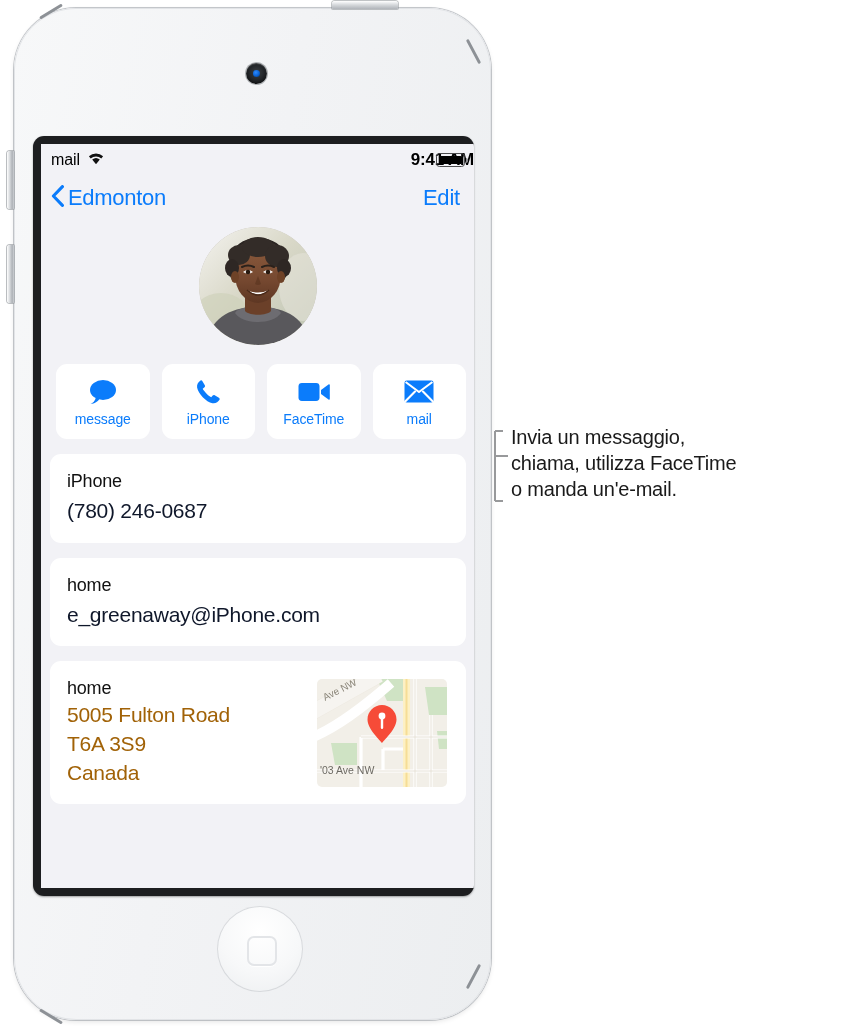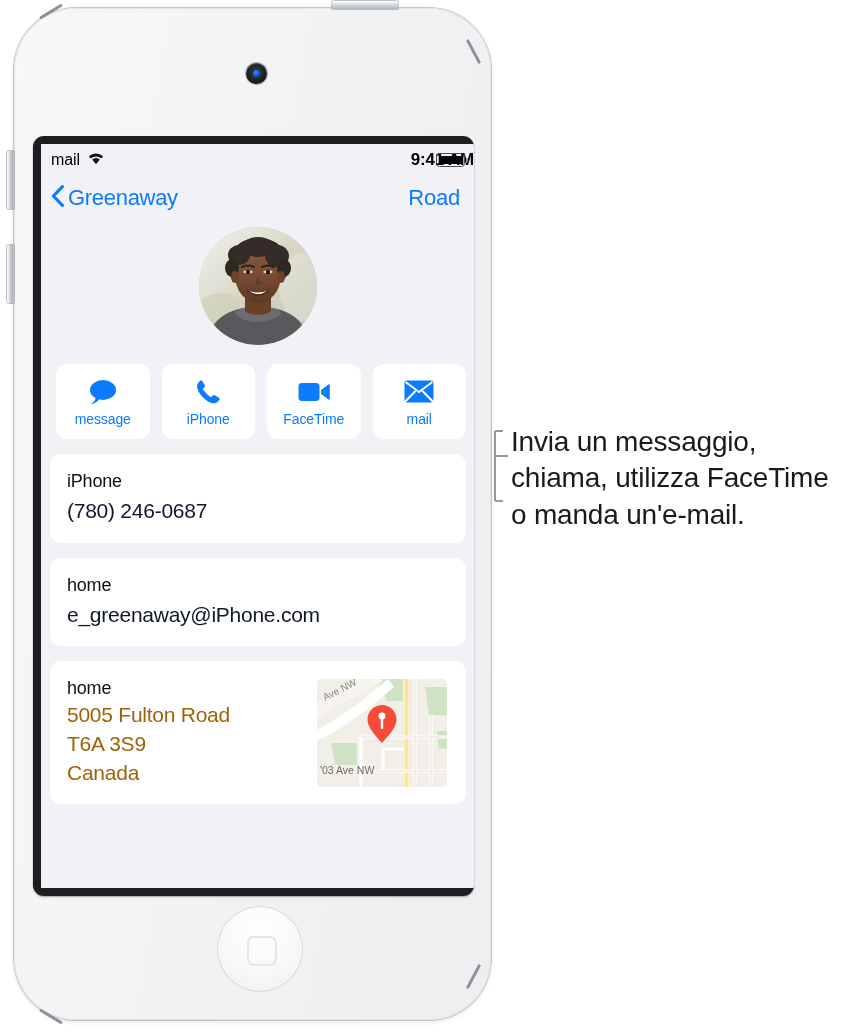--- a/index.html
+++ b/index.html
@@ -316,21 +316,21 @@
     display: flex;
     align-items: flex-start;
   }
   .bracket {
     width: 18px;
     height: 72px;
     flex: none;
     margin-top: 6px;
   }
   .callout-text {
-    font-size: 28px;
+    font-size: 20px;
     line-height: 1.3;
     color: #1a1a1a;
     letter-spacing: -0.2px;
     margin-left: 1px;
     white-space: pre-line;
   }
 </style>
 </head>
 <body>
 
@@ -368,23 +368,23 @@
         </div>
       </div>
 
       <div class="navbar">
         <div class="nav-back">
           <span class="chev">
             <svg width="13" height="22" viewBox="0 0 13 22">
               <path d="M11.4 1.6 L2.4 11 L11.4 20.4" fill="none" stroke="#0b7cfb" stroke-width="3.1" stroke-linecap="round" stroke-linejoin="round"></path>
             </svg>
           </span>
-          <span>Greenaway</span>
-        </div>
-        <div class="nav-edit">Road</div>
+          <span>Edmonton</span>
+        </div>
+        <div class="nav-edit">Edit</div>
       </div>
 
       <div class="contact-header">
         <div class="avatar">
           <svg width="118" height="118" viewBox="0 0 118 118">
             <defs>
               <clipPath id="avclip">
                   <circle cx="59" cy="59" r="59"></circle>
                 </clipPath>
               <linearGradient id="bg" x1="0" y1="0" x2="1" y2="1">

